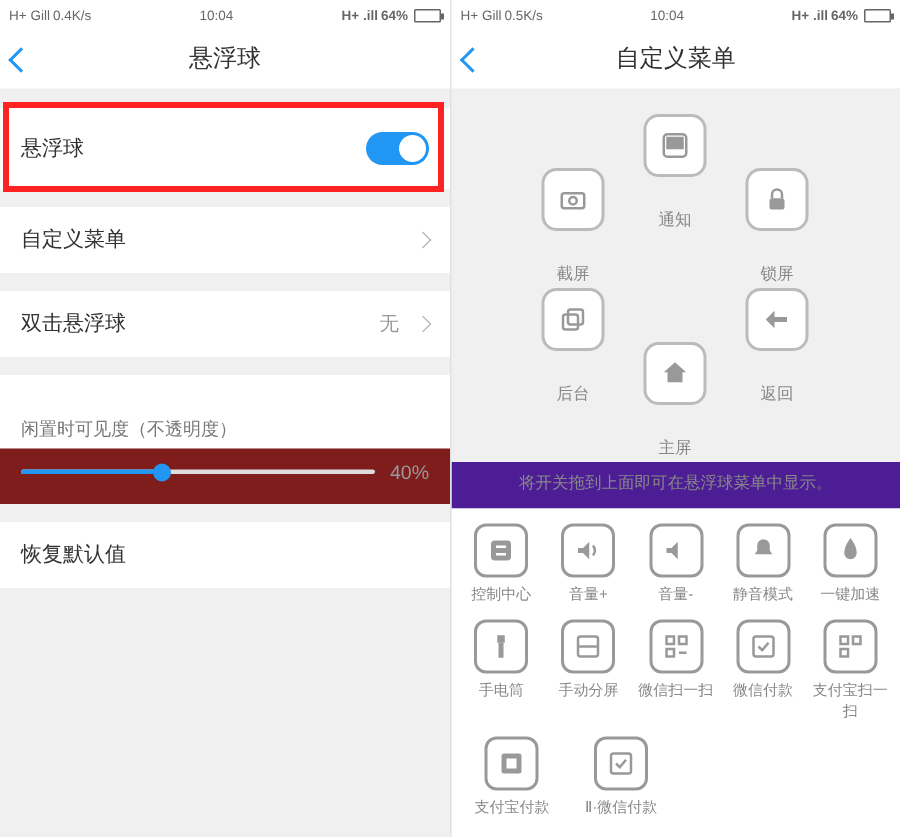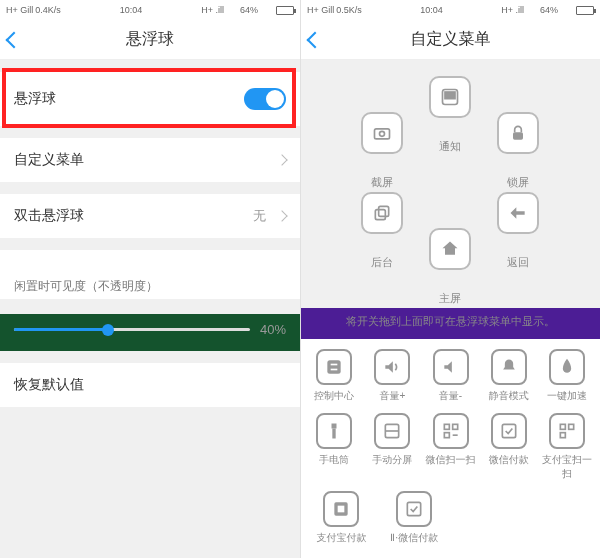--- a/index.html
+++ b/index.html
@@ -1,35 +1,35 @@
 <!DOCTYPE html>
 <html><head>
 <meta charset="utf-8">
 <style>
   * { box-sizing: border-box; margin: 0; padding: 0; }
   body { width: 600px; height: 558px; background: #fff; font-family: "Microsoft YaHei", sans-serif; display: flex; }
   .phone { width: 300px; height: 558px; background: #f0f0f0; display: flex; flex-direction: column; position: relative; }
   .phone + .phone { border-left: 1px solid #e0e0e0; }
   .status-bar { height: 20px; background: #fff; display: flex; align-items: center; font-size: 9px; color: #666; padding: 0 6px; justify-content: space-between; }
   .status-left { display: flex; align-items: center; gap: 2px; }
-  .status-right { display: flex; align-items: center; gap: 16px; }
+  .status-right { display: flex; align-items: center; gap: 2px; font-weight: bold; }
   .nav-bar { height: 40px; background: #fff; display: flex; align-items: center; position: relative; border-bottom: 1px solid #eee; }
   .back-btn { position: absolute; left: 8px; width: 12px; height: 12px; border-left: 2px solid #2196f3; border-bottom: 2px solid #2196f3; transform: rotate(45deg); }
   .nav-title { flex: 1; text-align: center; font-size: 16px; color: #333; }
   .content { flex: 1; overflow: hidden; }
   
   .section-gap { height: 12px; background: #f0f0f0; }
   .cell { background: #fff; padding: 12px 14px; display: flex; align-items: center; justify-content: space-between; font-size: 14px; color: #333; min-height: 44px; }
   .cell-label.small { font-size: 12px; color: #777; margin-top: 16px; }
   .chevron { width: 8px; height: 8px; border-right: 1.5px solid #bbb; border-top: 1.5px solid #bbb; transform: rotate(45deg); }
   .value-text { color: #999; font-size: 13px; margin-right: 8px; }
   .cell-right { display: flex; align-items: center; gap: 4px; }
   .toggle { width: 42px; height: 22px; background: #2196f3; border-radius: 11px; position: relative; }
   .toggle-knob { position: absolute; right: 2px; top: 2px; width: 18px; height: 18px; background: #fff; border-radius: 50%; }
-  .slider-cell { background: #14532d; padding: 8px 14px 14px; margin-top: 15px; }
+  .slider-cell { background: #7f1d1d; padding: 8px 14px 14px; }
   .slider-row { display: flex; align-items: center; gap: 10px; }
   .slider-track { flex: 1; height: 3px; background: #ddd; border-radius: 2px; position: relative; }
   .slider-fill { position: absolute; left: 0; top: 0; height: 100%; width: 40%; background: #2196f3; border-radius: 2px; }
   .slider-thumb { position: absolute; left: 40%; top: 50%; width: 12px; height: 12px; background: #2196f3; border-radius: 50%; transform: translate(-50%, -50%); }
   .slider-value { color: #999; font-size: 13px; }
   .highlight-box { position: absolute; border: 4px solid #f22; pointer-events: none; }
   
   .radial-area { background: #f0f0f0; height: 248px; position: relative; }
   .radial-item { position: absolute; display: flex; flex-direction: column; align-items: center; gap: 4px; }
   .radial-icon { width: 42px; height: 42px; background: #fff; border: 2px solid #bbb; border-radius: 10px; display: flex; align-items: center; justify-content: center; }

